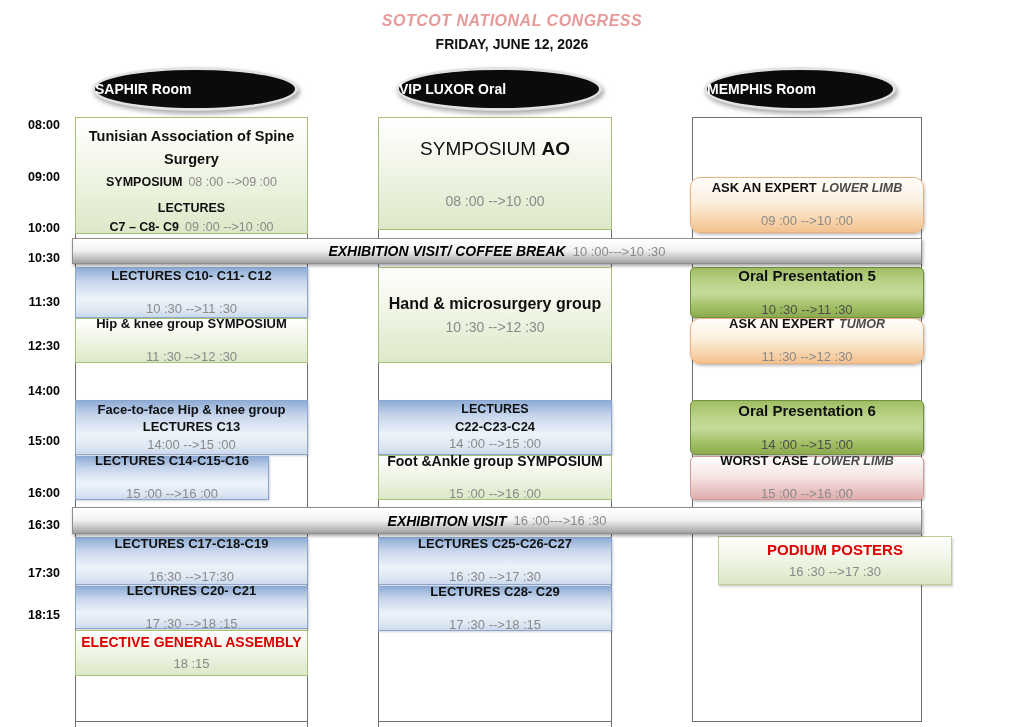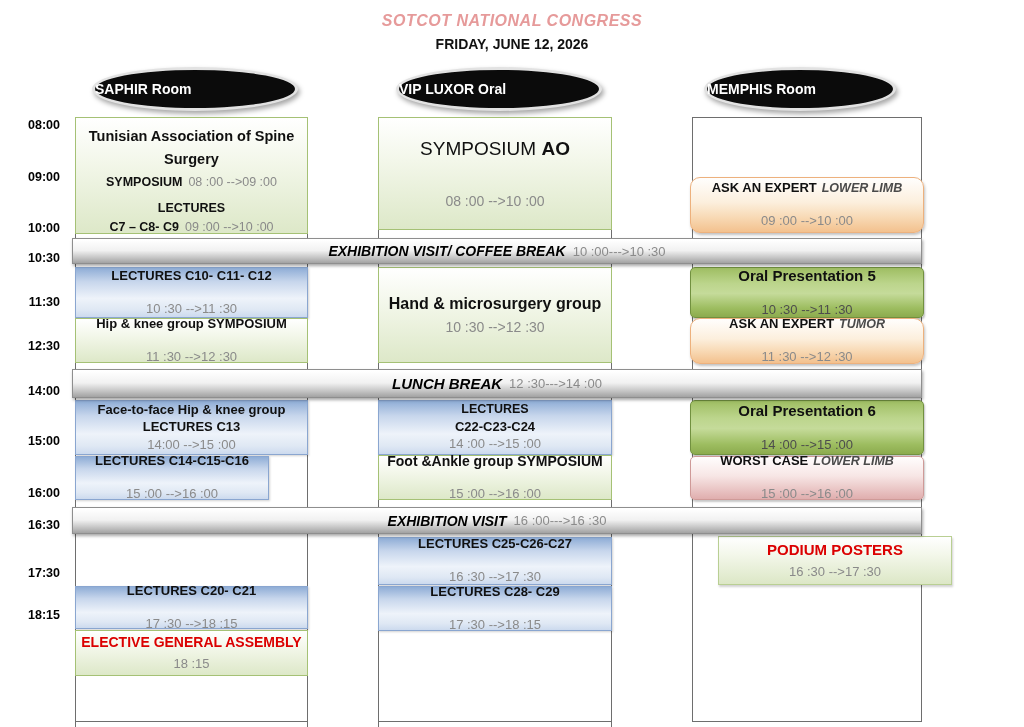--- a/index.html
+++ b/index.html
@@ -153,20 +153,24 @@
     <div class="ev-title">Face-to-face Hip &amp; knee group</div>
     <div class="ev-title">LECTURES C13</div>
     <div class="ev-time">14:00 --&gt;15 :00</div>
   </div>
 
   <div class="ev ev-blue" style="left:75px;top:456px;width:194px;height:44px;">
     <div class="ev-title">LECTURES C14-C15-C16</div>
     <div class="ev-time">15 :00 --&gt;16 :00</div>
   </div>
 
+  <div class="ev ev-blue" style="left:75px;top:537px;width:233px;height:48px;">
+    <div class="ev-title">LECTURES C17-C18-C19</div>
+    <div class="ev-time">16:30 --&gt;17:30</div>
+  </div>
 
   <div class="ev ev-blue" style="left:75px;top:586px;width:233px;height:43px;">
     <div class="ev-title">LECTURES C20- C21</div>
     <div class="ev-time">17 :30 --&gt;18 :15</div>
   </div>
 
   <div class="ev ev-green" style="left:75px;top:630px;width:233px;height:46px;gap:4px;">
     <div class="red-title" style="font-size:14px;">ELECTIVE GENERAL ASSEMBLY</div>
     <div class="ev-time">18 :15</div>
   </div>
@@ -241,22 +245,18 @@
 
   <div class="ev ev-podium" style="left:690px;top:536px;width:234px;height:49px;gap:4px;">
     <div class="red-title">PODIUM POSTERS</div>
     <div class="ev-time">16 :30 --&gt;17 :30</div>
   </div>
 
   <div class="bar" style="left:72px;top:238px;width:850px;height:26px;">
     <span class="bar-label">EXHIBITION VISIT/ COFFEE BREAK</span>
     <span class="bar-time">10 :00---&gt;10 :30</span>
   </div>
-  <div class="bar" style="left:72px;top:369px;width:850px;height:29px;">
-    <span class="bar-label big">LUNCH BREAK</span>
-    <span class="bar-time">12 :30---&gt;14 :00</span>
-  </div>
   <div class="bar" style="left:72px;top:507px;width:850px;height:27px;">
     <span class="bar-label">EXHIBITION VISIT</span>
     <span class="bar-time">16 :00---&gt;16 :30</span>
   </div>
 
 </div>
 
 </body></html>

